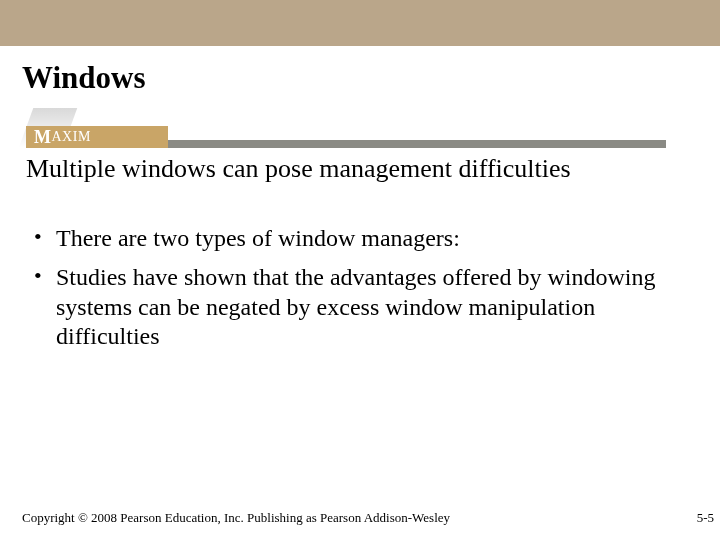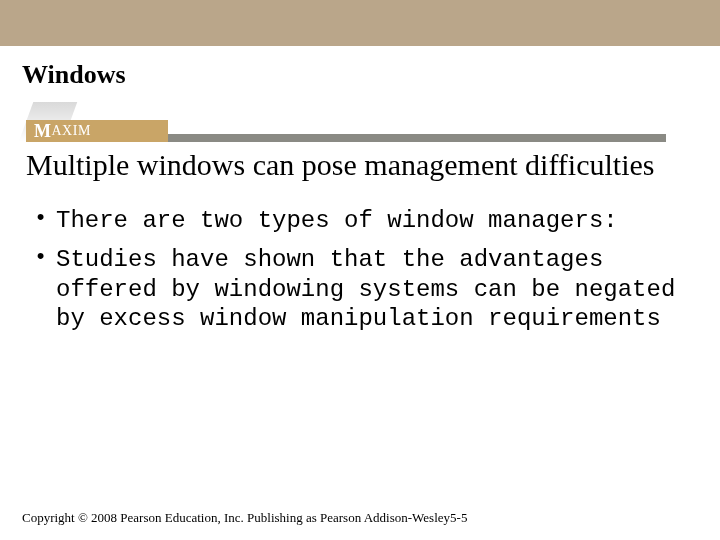--- a/index.html
+++ b/index.html
@@ -13,21 +13,21 @@
   .top-band {
     width: 720px;
     height: 46px;
     background: #baa68a;
   }
   .title-wrap {
     padding: 14px 22px 6px 22px;
   }
   .title {
     font-weight: bold;
-    font-size: 26px;
+    font-size: 31px;
     color: #000;
   }
   .maxim-block {
     margin: 24px 0 0 26px;
     position: relative;
     width: 640px;
   }
   .maxim-line {
     display: flex;
     align-items: stretch;
@@ -58,27 +58,26 @@
     position: absolute;
     left: 0;
     top: -18px;
     width: 44px;
     height: 40px;
     background: linear-gradient(180deg, rgba(0,0,0,0.15), rgba(0,0,0,0));
     transform: skewX(-20deg);
     pointer-events: none;
   }
   .subtitle {
-    font-size: 30px;
+    font-size: 26px;
     margin: 6px 0 0 26px;
   }
   .content {
-    margin: 24px 30px 0 30px;
+    margin: 40px 30px 0 30px;
     font-size: 24px;
-    font-family: Liberation Mono, monospace;
   }
   ul.lvl1 { list-style: none; }
   ul.lvl1 > li {
     position: relative;
     padding-left: 26px;
     margin-bottom: 10px;
     line-height: 1.22;
   }
   ul.lvl1 > li::before {
     content: "•";
@@ -102,23 +101,24 @@
   }
   ul.lvl2 > li::before {
     content: "–";
     position: absolute;
     left: 2px;
     top: 0;
   }
   .footer {
     position: absolute;
     left: 22px;
-    right: 12px;
+    right: 6px;
     bottom: 14px;
     display: flex;
+    justify-content: space-between;
     font-size: 13px;
   }
 </style>
 </head>
 <body>
 
 <div class="top-band"></div>
 
 <div class="title-wrap">
   <h1 class="title">Windows</h1>
@@ -138,21 +138,21 @@
 <div class="subtitle">Multiple windows can pose management difficulties</div>
 
 <div class="content">
   <ul class="lvl1">
     <li>
       <span>There are two types of window managers:</span>
       <ul class="lvl2">
       </ul>
     </li>
     <li>
-      <span> Studies have shown that the advantages offered by windowing systems can be negated by excess window manipulation requirements</span>
+      <span> Studies have shown that the advantages offered by windowing systems can be negated by excess window manipulation difficulties</span>
     </li>
   </ul>
 </div>
 
 <div class="footer">
   <span>Copyright © 2008 Pearson Education, Inc. Publishing as Pearson Addison-Wesley</span>
   <span>5-5</span>
 </div>
 
 </body></html>

